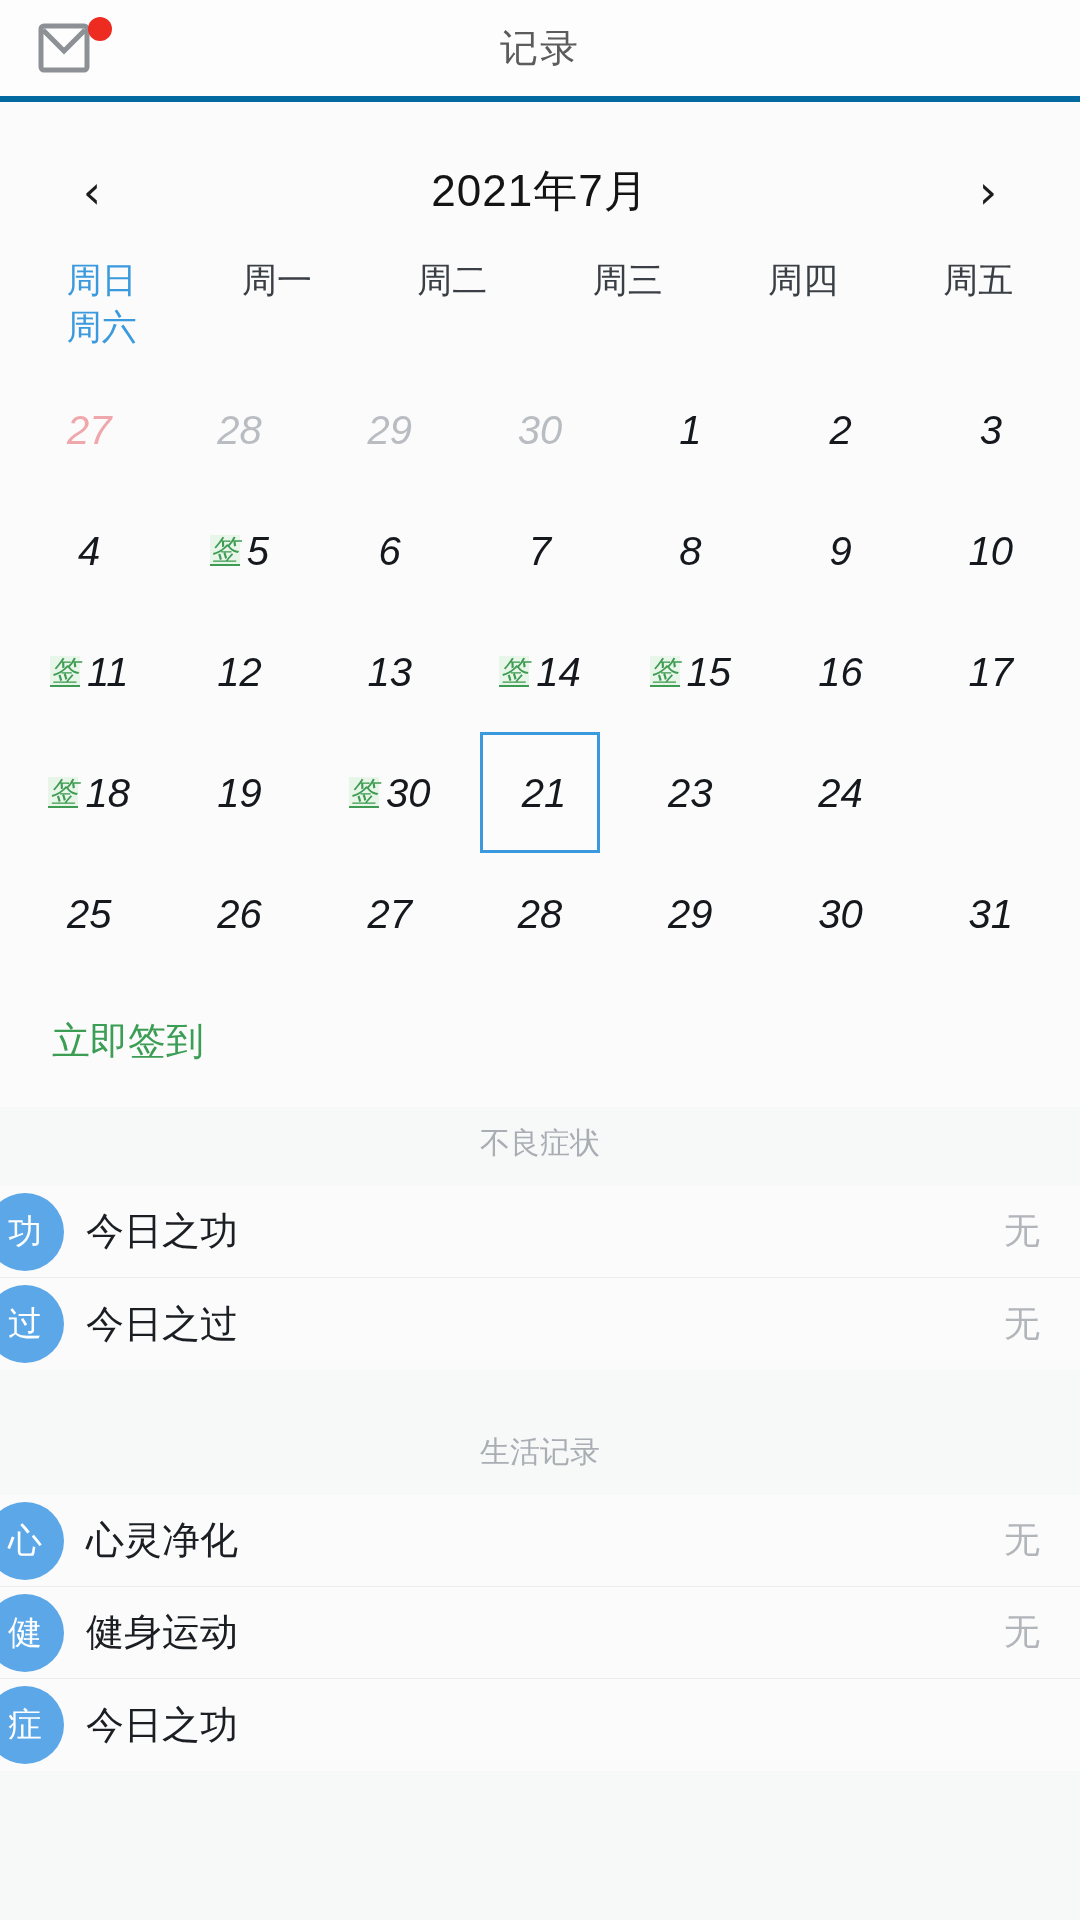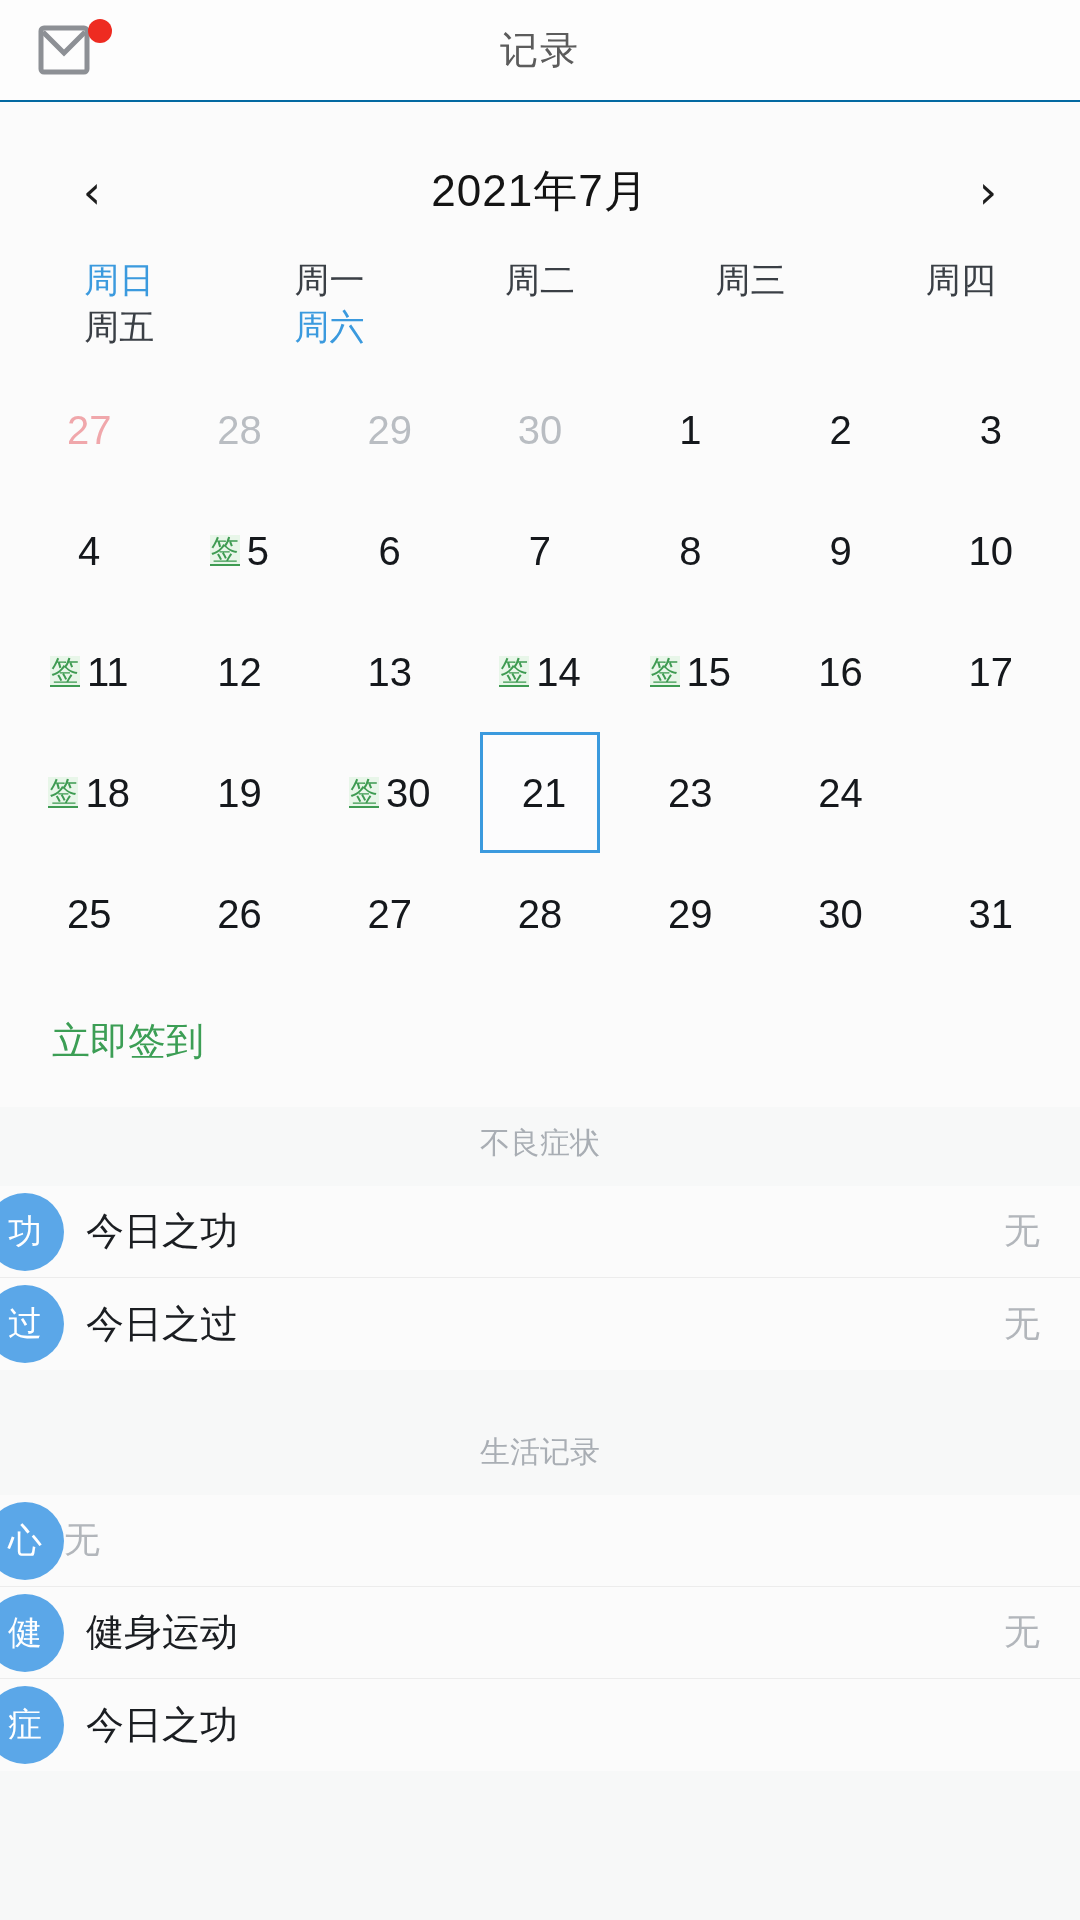--- a/index.html
+++ b/index.html
@@ -8,21 +8,21 @@
     font-family:"Liberation Sans","DejaVu Sans",sans-serif;
     background:#f7f8f8;
     overflow:hidden;
   }
 
   
   .header {
     position:relative;
     height:102px;
     background:#fdfdfd;
-    border-bottom:2px solid #0369a1;
+    border-bottom:6px solid #0369a1;
     display:flex;
     align-items:center;
   }
   .mail-wrap {
     position:absolute;
     left:38px; top:50%;
     transform:translateY(-50%);
     width:74px; height:62px;
   }
   .mail-icon { position:absolute; left:0; top:4px; }
@@ -64,35 +64,36 @@
   .month-label {
     flex:1;
     text-align:center;
     font-size:44px;
     color:#141414;
     letter-spacing:1px;
   }
 
   .weekdays {
     display:grid;
-    grid-template-columns:repeat(5,1fr);
+    grid-template-columns:repeat(6,1fr);
     padding:0 14px;
     margin-bottom:18px;
   }
   .wd {
     text-align:center;
     font-size:35px;
     color:#3a3f45;
   }
   .wd.weekend { color:#3b9ade; }
 
   .weeks { padding:0 14px; }
   .week {
     display:grid;
     grid-template-columns:repeat(7,1fr);
+    font-style:italic;
   }
   .cell {
     height:121px;
     display:flex;
     align-items:center;
     justify-content:center;
     position:relative;
   }
   .cell-inner {
     display:flex;
@@ -411,20 +412,21 @@
         <div class="av">过</div>
         <div class="row-label">今日之过</div>
         <div class="row-value">无</div>
       </div>
     </div>
     <div class="gap"></div>
     <div class="section-head">生活记录</div>
     <div class="list">
       <div class="row">
         <div class="av">心</div>
+        <div class="row-label">心灵净化</div>
         <div class="row-value">无</div>
       </div>
       <div class="row">
         <div class="av">健</div>
         <div class="row-label">健身运动</div>
         <div class="row-value">无</div>
       </div>
       <div class="row">
         <div class="av">症</div>
         <div class="row-label">今日之功</div>

